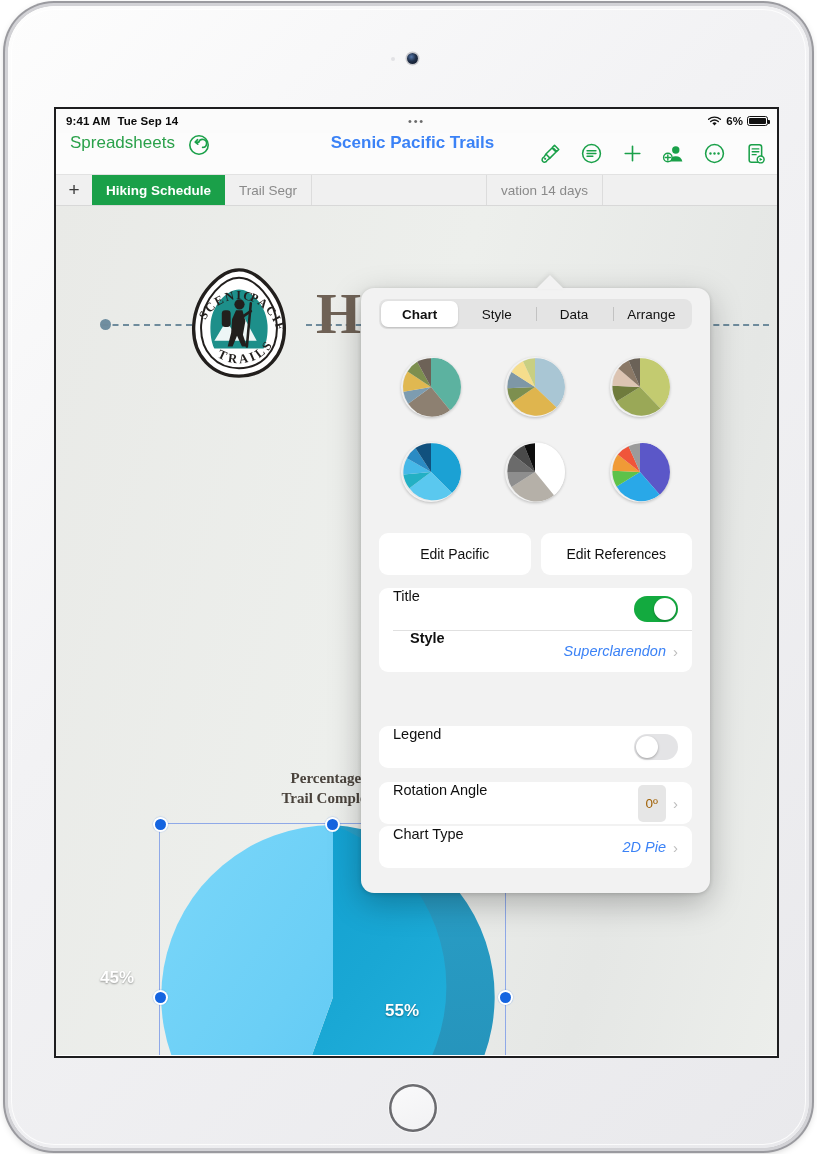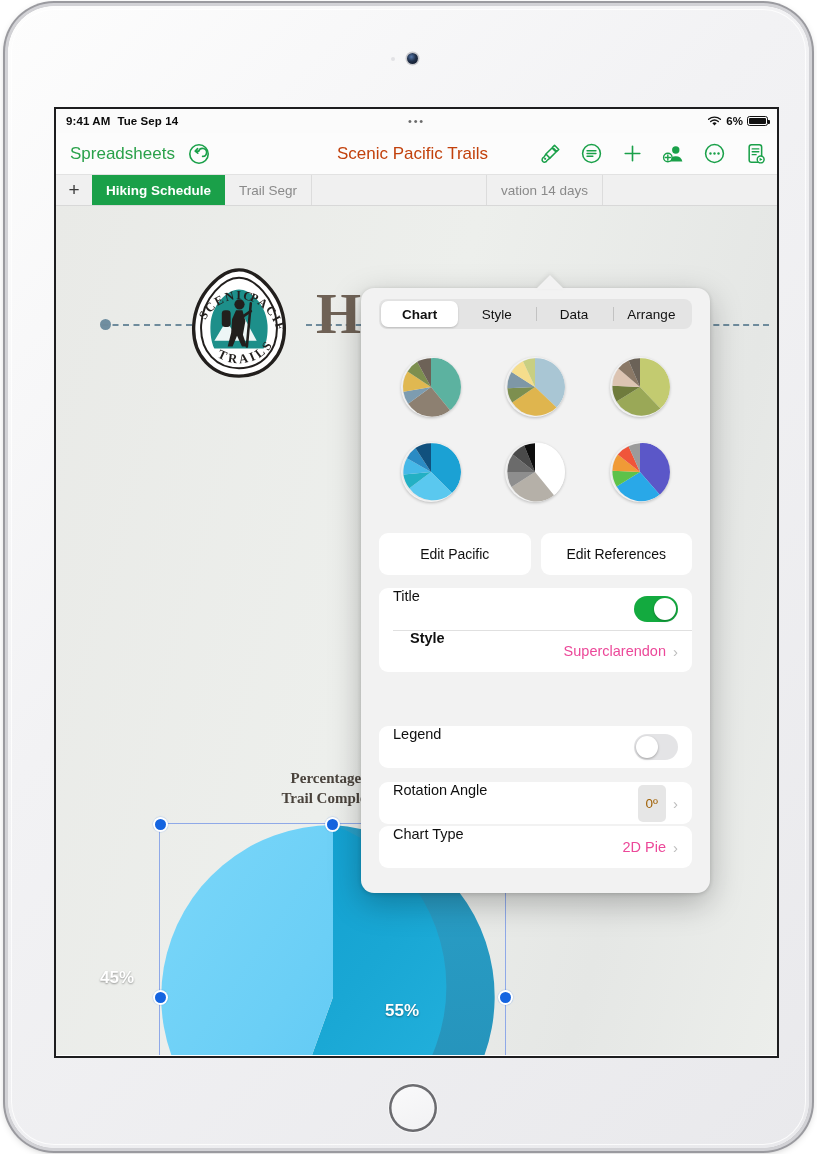--- a/index.html
+++ b/index.html
@@ -66,27 +66,27 @@
     position:relative; display:inline-block;
   }
   .batt i { position:absolute; inset:1.2px; background:#111; border-radius:1px; display:block;}
   .batt::after { content:""; position:absolute; right:-3.2px; top:2.8px;
     width:1.8px; height:4px; background:#111; border-radius:0 1px 1px 0;}
 
   
   #toolbar {
     position:relative; height:42px; background:#fcfcfc;
     border-bottom:1px solid #e2e2e2;
-    display:flex; align-items:center;
+    display:flex; 
   }
   #tb-back { margin-left:14px; font-size:17px; color:#2aa14a; }
   #tb-undo { margin-left:12px; }
   #tb-title {
     position:absolute; left:0; right:8px; text-align:center;
-    font-size:17px; font-weight:400; color:#c2410c; pointer-events:none;
+    font-size:17px; font-weight:700; color:#3b82f6; pointer-events:none;
   }
   #tb-icons { margin-left:auto; margin-right:10px; display:flex; align-items:center; gap:17px; z-index:3;}
   .tbi { width:24px; height:24px; display:flex; align-items:center; justify-content:center; }
 
   
   #tabbar {
     height:31px; background:#f0f0f0; display:flex; align-items:stretch;
     border-bottom:1px solid #d8d8d8; font-size:13.5px;
   }
   #tab-add { width:36px; display:flex; align-items:center; justify-content:center;
@@ -199,21 +199,21 @@
   }
 
   .group { position:absolute; left:18px; width:313px; background:#fff; border-radius:9px; }
   .row { height:42px; display:flex; padding:0 14px; position:relative; }
   .row + .row::before {
     content:""; position:absolute; left:14px; right:0; top:0; height:1px; background:#e0e0e0;
   }
   .row-label { font-size:14.5px; color:#101010; }
   .row-label.indent { margin-left:17px; font-weight:600; }
   .row-right { margin-left:auto; display:flex; align-items:center; gap:7px; }
-  .row-value { font-size:14.5px; color:#ec4899; }
+  .row-value { font-size:14.5px; color:#3b82f6;font-style:italic; }
   .chev { color:#bdbdbd; font-size:15px; line-height:1; }
   .pill { background:#e6e6e6; border-radius:5px; padding:11px 8px; font-size:13.5px; color:#a16207; }
 
   .toggle { width:44px; height:26px; border-radius:13px; position:relative; }
   .toggle.on { background:#13aa3f; }
   .toggle.off { background:#e4e4e6; }
   .toggle .knob {
     position:absolute; top:2px; width:22px; height:22px; border-radius:50%;
     background:#fff; box-shadow:0 1px 2.5px rgba(0,0,0,.3);
   }

